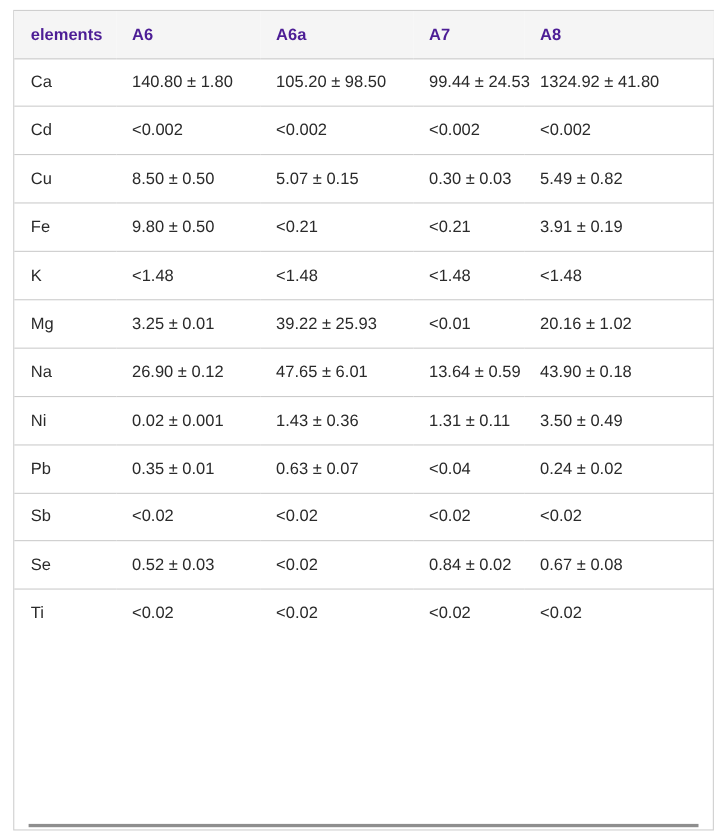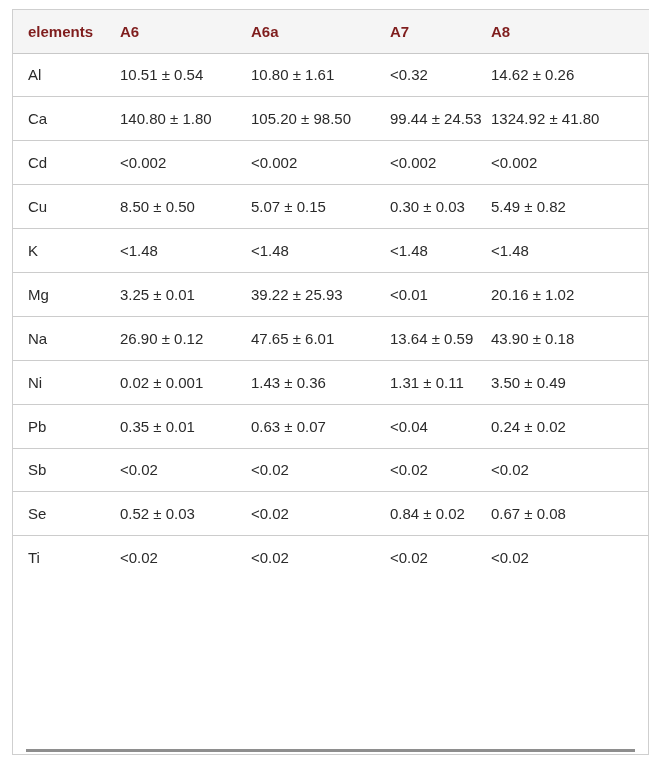--- a/index.html
+++ b/index.html
@@ -36,21 +36,21 @@
     col.c3 { width: 101px; }
     col.c4 { width: 172px; }
     thead tr {
       background: #f5f5f5;
       height: 43px;
     }
     thead th {
       text-align: left;
       font-weight: bold;
       font-size: 15px;
-      color: #7f1d1d;
+      color: #4c1d95;
       padding: 0 0 0 14px;
       border-bottom: 1px solid #c8c8c8;
       white-space: nowrap;
     }
     thead th.first { padding-left: 15px; }
     tbody tr {
       height: 43.9px;
     }
     tbody td {
       font-size: 15px;
@@ -86,46 +86,46 @@
       <tr>
         <th class="first">elements</th>
         <th>A6</th>
         <th>A6a</th>
         <th>A7</th>
         <th>A8</th>
       </tr>
     </thead>
     <tbody>
       <tr>
-        <td class="first">Al</td>
-        <td>10.51 ± 0.54</td>
-        <td>10.80 ± 1.61</td>
-        <td>&lt;0.32</td>
-        <td>14.62 ± 0.26</td>
-      </tr>
-      <tr>
         <td class="first">Ca</td>
         <td>140.80 ± 1.80</td>
         <td>105.20 ± 98.50</td>
         <td>99.44 ± 24.53</td>
         <td>1324.92 ± 41.80</td>
       </tr>
       <tr>
         <td class="first">Cd</td>
         <td>&lt;0.002</td>
         <td>&lt;0.002</td>
         <td>&lt;0.002</td>
         <td>&lt;0.002</td>
       </tr>
       <tr>
         <td class="first">Cu</td>
         <td>8.50 ± 0.50</td>
         <td>5.07 ± 0.15</td>
         <td>0.30 ± 0.03</td>
         <td>5.49 ± 0.82</td>
+      </tr>
+      <tr>
+        <td class="first">Fe</td>
+        <td>9.80 ± 0.50</td>
+        <td>&lt;0.21</td>
+        <td>&lt;0.21</td>
+        <td>3.91 ± 0.19</td>
       </tr>
       <tr>
         <td class="first">K</td>
         <td>&lt;1.48</td>
         <td>&lt;1.48</td>
         <td>&lt;1.48</td>
         <td>&lt;1.48</td>
       </tr>
       <tr>
         <td class="first">Mg</td>

